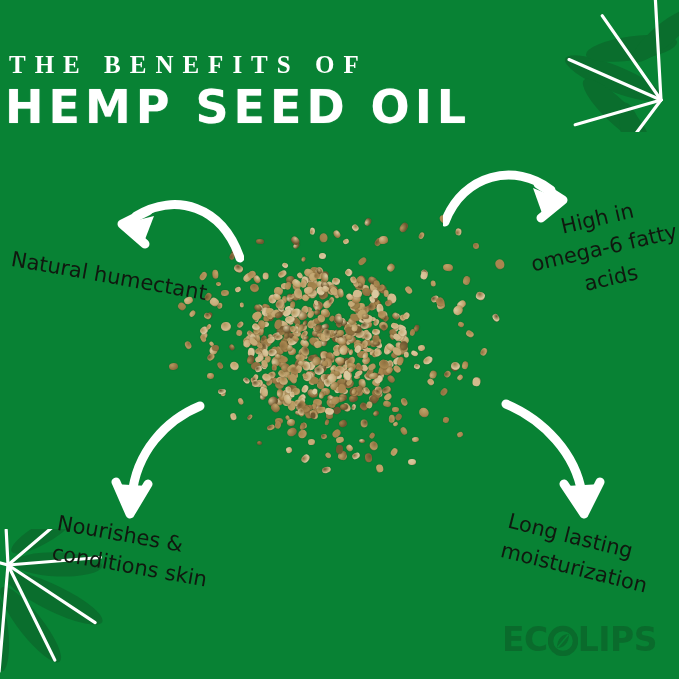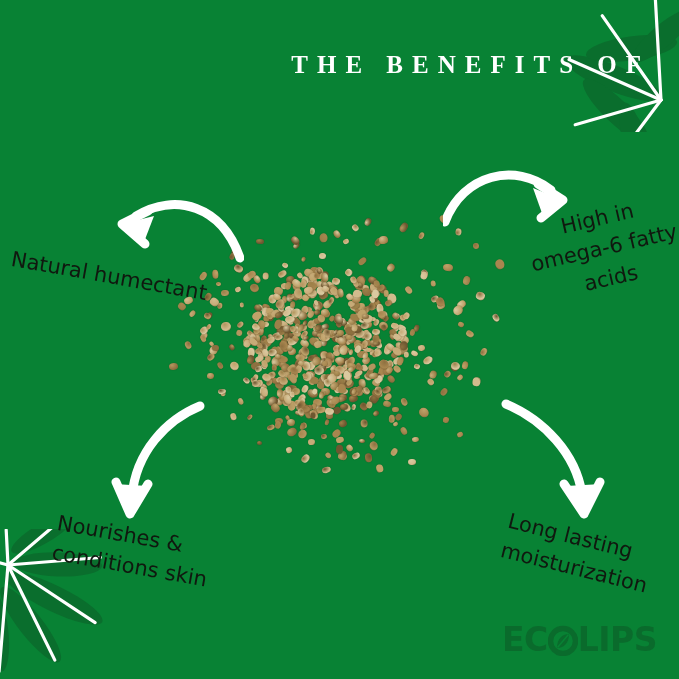--- a/index.html
+++ b/index.html
@@ -17,21 +17,21 @@
   }
 
   
   .leaf-deco{position:absolute;pointer-events:none;}
   #leaf-tr{top:-18px;right:-14px;}
   #leaf-bl{bottom:-14px;left:-22px;}
 
   
   #title-block{
     position:absolute;top:52px;left:0;width:650px;
-    text-align:right;
+    text-align:left;
   }
   #eyebrow{
     font-family:"Liberation Serif","DejaVu Serif",serif;
     font-weight:700;
     color:#ffffff;
     font-size:25px;
     letter-spacing:9px;
     line-height:1;
     margin:0 0 6px 9px;
     text-transform:uppercase;
@@ -157,20 +157,21 @@
           <path d="M0,0 L34,-86"></path>
           <path d="M0,0 L-18,-30"></path>
           <path d="M0,0 L-26,6"></path>
         </g>
       </g>
     </svg>
   </div>
 
   <div id="title-block">
     <div id="eyebrow">THE BENEFITS OF</div>
+    <div id="headline">HEMP SEED OIL</div>
   </div>
 
   <div id="seeds-wrap">
       <div class="seed" style="width: 8.3px; height: 6.4px; left: 188.5px; top: 141.9px; background: radial-gradient(at 35% 30%, rgb(210, 187, 141) 0%, rgb(156, 128, 73) 62%, rgb(107, 84, 48) 100%); transform: rotate(51deg);"></div>
       <div class="seed" style="width: 7.6px; height: 6.7px; left: 146.2px; top: 133.7px; background: radial-gradient(at 35% 30%, rgb(179, 150, 95) 0%, rgb(168, 134, 79) 62%, rgb(107, 84, 48) 100%); transform: rotate(34deg);"></div>
       <div class="seed" style="width: 6.6px; height: 5.5px; left: 45.6px; top: 132.7px; background: radial-gradient(at 35% 30%, rgb(168, 134, 79) 0%, rgb(168, 134, 79) 62%, rgb(107, 84, 48) 100%); transform: rotate(77deg);"></div>
       <div class="seed" style="width: 9.3px; height: 7.5px; left: 45.4px; top: 121.4px; background: radial-gradient(at 35% 30%, rgb(156, 128, 73) 0%, rgb(168, 134, 79) 62%, rgb(107, 84, 48) 100%); transform: rotate(-51deg);"></div>
       <div class="seed" style="width: 9.1px; height: 8.1px; left: 67.4px; top: 175.3px; background: radial-gradient(at 35% 30%, rgb(142, 112, 64) 0%, rgb(156, 128, 73) 62%, rgb(107, 84, 48) 100%); transform: rotate(20deg);"></div>
       <div class="seed" style="width: 7.7px; height: 5.8px; left: 40.5px; top: 126.5px; background: radial-gradient(at 35% 30%, rgb(179, 150, 95) 0%, rgb(199, 171, 120) 62%, rgb(107, 84, 48) 100%); transform: rotate(34deg);"></div>
       <div class="seed" style="width: 9.9px; height: 8.5px; left: 160.8px; top: 78.8px; background: radial-gradient(at 35% 30%, rgb(156, 128, 73) 0%, rgb(179, 150, 95) 62%, rgb(107, 84, 48) 100%); transform: rotate(-50deg);"></div>

